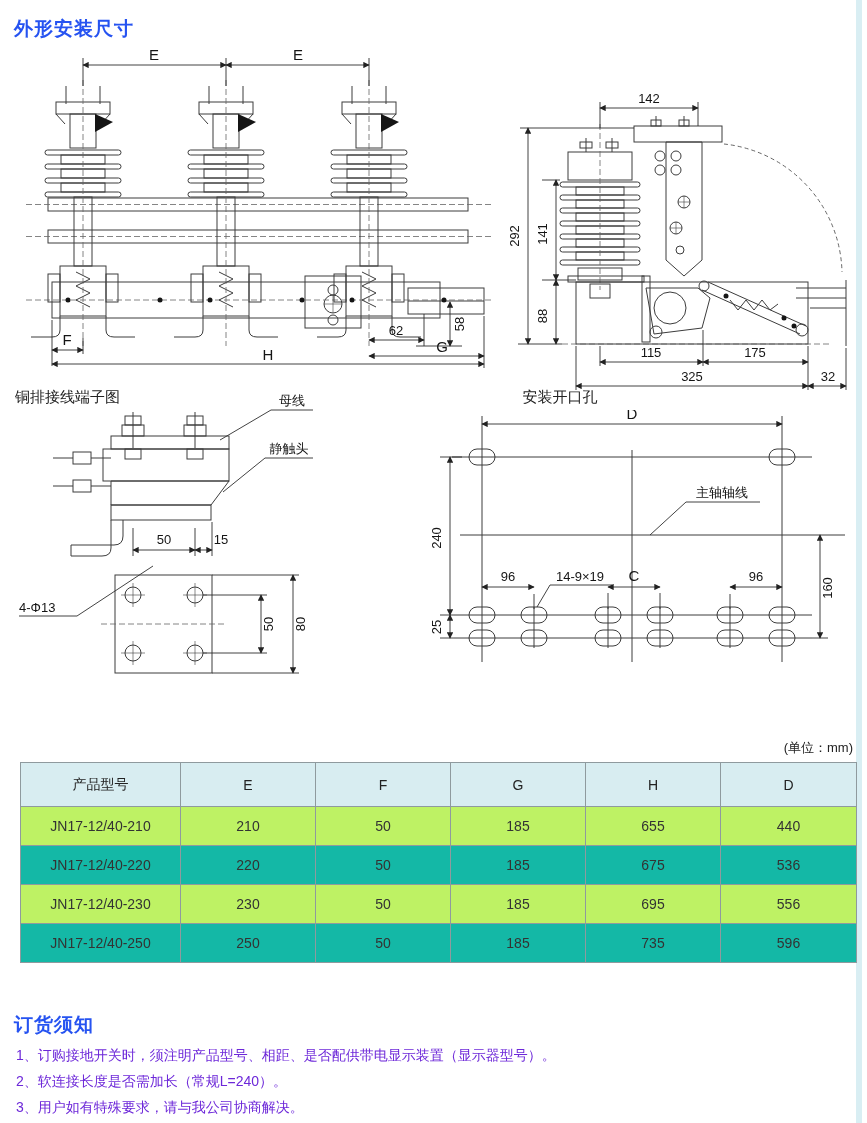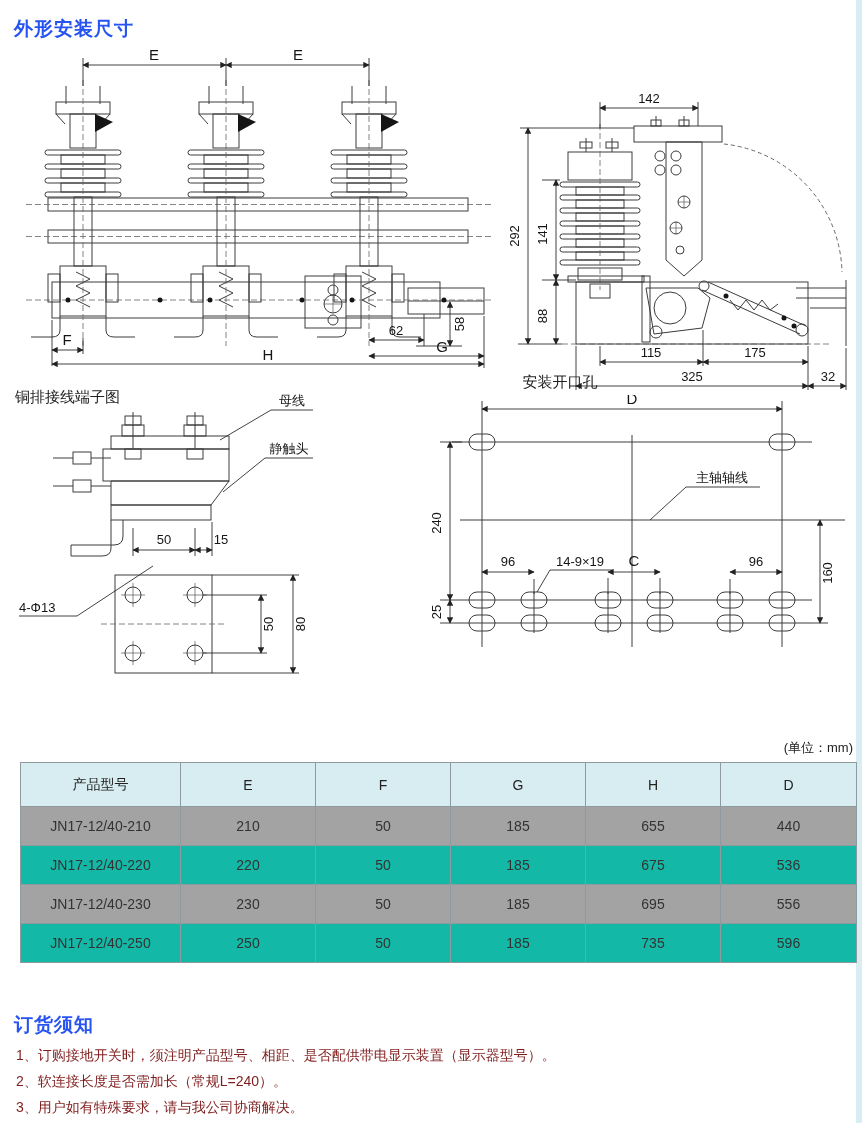--- a/index.html
+++ b/index.html
@@ -18,23 +18,23 @@
   svg .thin{stroke:#3c3c3c;fill:none;stroke-width:0.6;}
   svg text{font:13px "Liberation Sans","DejaVu Sans",sans-serif;fill:#151515;
            text-anchor:middle;stroke:none;}
   svg text.big{font-size:15px;}
   svg text.lft{text-anchor:start;}
   
   table.dims{position:absolute;left:20px;top:762px;width:836px;border-collapse:collapse;
     table-layout:fixed;font-size:14px;color:#333;text-align:center;border:1px solid #79858a;}
   table.dims th,table.dims td{border:1px solid #8f9a9e;padding:0;}
   table.dims th{height:43px;background:#d8edf1;font-weight:normal;color:#222;}
-  table.dims td{height:38px;background:#a3a3a3;}
+  table.dims td{height:38px;background:#bef264;}
   table.dims tr.alt td{background:#14b8a6;}
-  .note-item{font-size:14px;color:#7f1d1d;line-height:26px;}
+  .note-item{font-size:14px;color:#6d28d9;line-height:26px;}
   .edge-band{position:absolute;left:856px;top:0;width:6px;height:1123px;background:#d9eef3;}
 </style>
 </head>
 <body>
 
 <div class="edge-band"></div>
 
 <div class="abs sec-title" style="left:14px;top:16px;">外形安装尺寸</div>
 
 <div class="abs" style="left:18px;top:50px;">
@@ -383,21 +383,21 @@
     </g>
     <g>
       <line class="d" x1="197" y1="187" x2="284" y2="187"></line>
       <line class="d" x1="197" y1="285" x2="284" y2="285"></line>
       <line class="d" x1="278" y1="187" x2="278" y2="285" marker-start="url(#m3)" marker-end="url(#m3)"></line>
       <text transform="translate(290,236) rotate(-90)">80</text>
     </g>
   </svg>
 </div>
 
-<div class="abs" style="left:420px;top:373px;width:445px;height:290px;">
+<div class="abs" style="left:420px;top:388px;width:445px;height:290px;">
   <div class="abs draw-title" style="left:60px;top:0;width:160px;text-align:center;">安装开口孔</div>
   <svg class="abs" style="left:0;top:22px;" width="445" height="268" viewBox="0 0 445 268">
     <defs>
       <marker id="m4" viewBox="0 0 10 10" refX="9" refY="5" markerWidth="9" markerHeight="7" orient="auto-start-reverse">
         <path d="M0,0 L10,5 L0,10 z" fill="#222"></path>
       </marker>
     </defs>
     <g>
       <line class="g" x1="62" y1="6" x2="62" y2="252"></line>
       <line class="g" x1="362" y1="6" x2="362" y2="252"></line>

